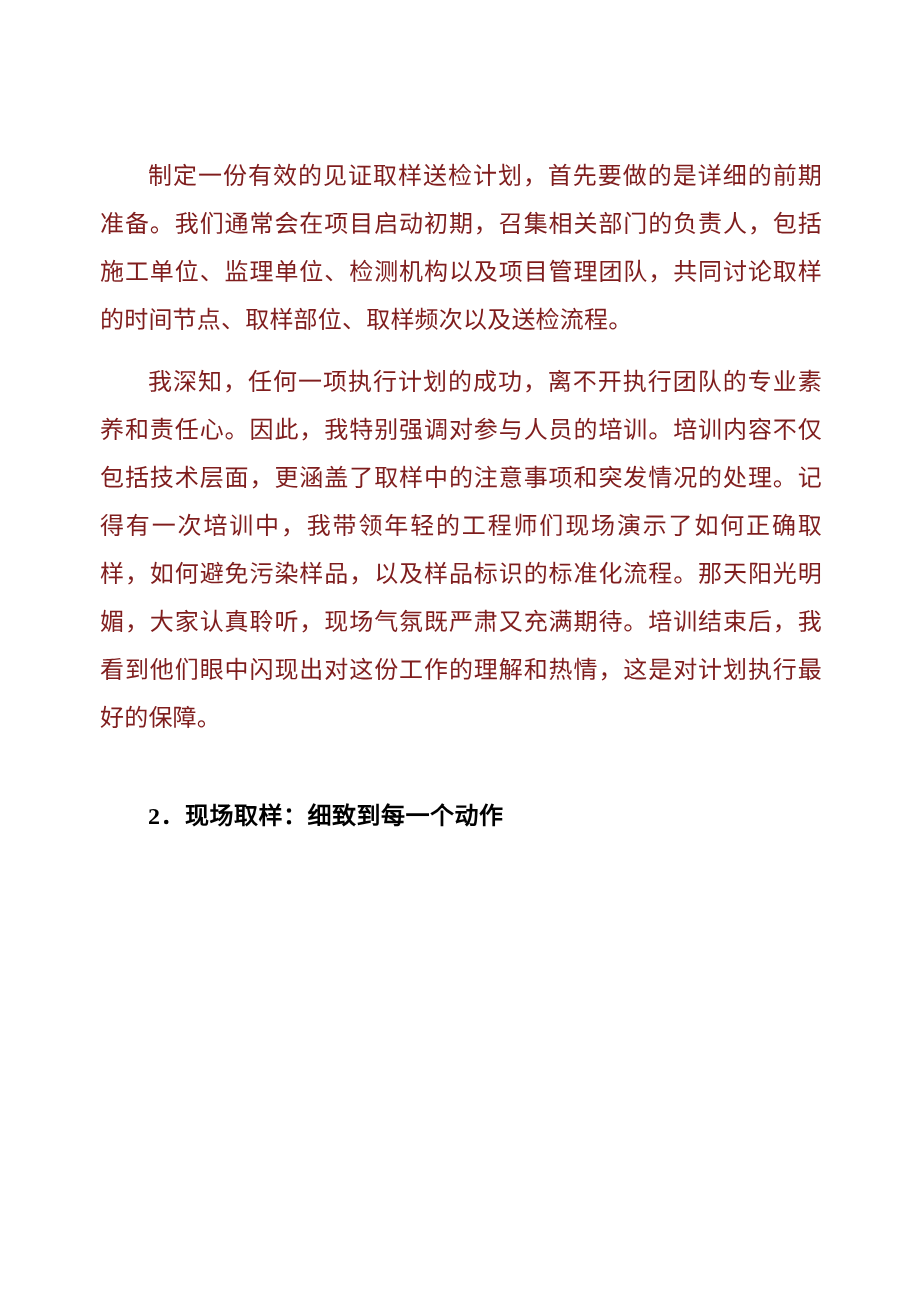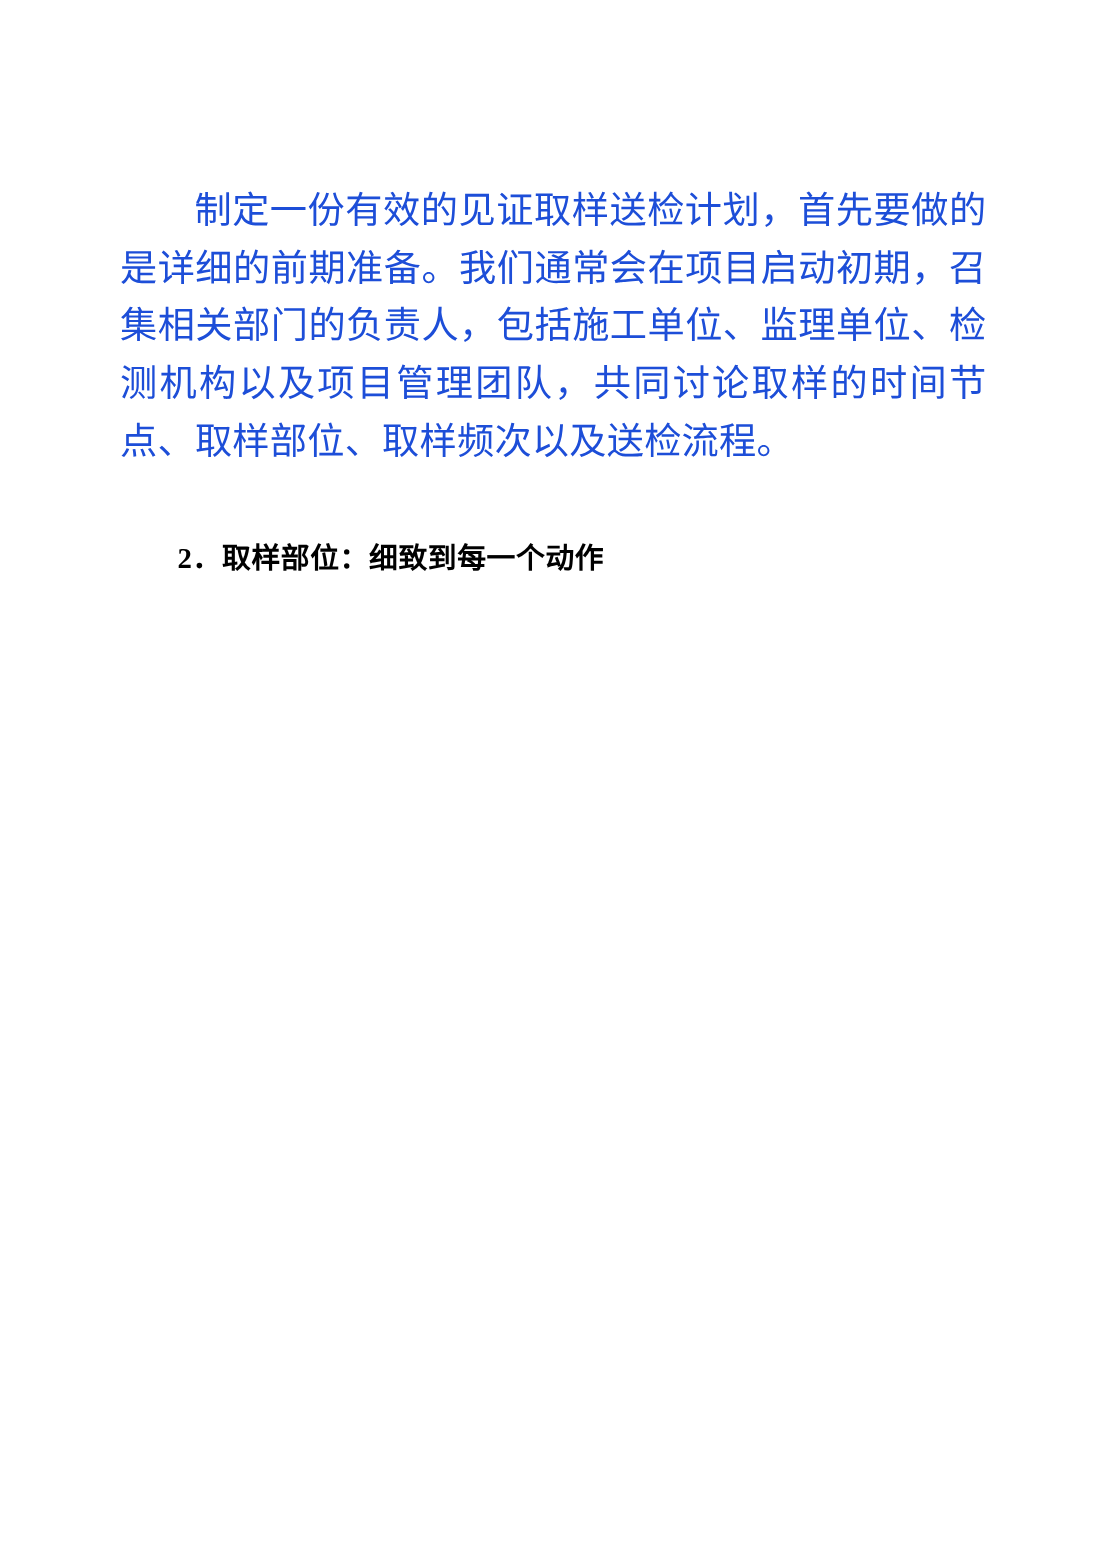--- a/index.html
+++ b/index.html
@@ -22,23 +22,23 @@
   .doc-body {
     position: absolute;
     left: 100px;
     top: 152px;
     width: 722px;
   }
 
   
   .para {
     font-family: "Liberation Serif", "DejaVu Serif", serif;
-    font-size: 31px;
+    font-size: 24px;
     line-height: 48px;
-    color: #1d4ed8;
+    color: #7f1d1d;
     text-align: justify;
     text-justify: inter-character;
     text-indent: 2em;
     margin: 0 0 14px 0;
     letter-spacing: 0.2px;
     font-weight: 400;
     -webkit-font-smoothing: antialiased;
   }
 
   .para.tight {
@@ -69,22 +69,23 @@
   .spacer-after-heading  { height: 34px; }
 </style>
 </head>
 <body>
 
 <div class="page">
   <div class="doc-body">
 
     <p class="para">制定一份有效的见证取样送检计划，首先要做的是详细的前期准备。我们通常会在项目启动初期，召集相关部门的负责人，包括施工单位、监理单位、检测机构以及项目管理团队，共同讨论取样的时间节点、取样部位、取样频次以及送检流程。</p>
 
+    <p class="para">我深知，任何一项执行计划的成功，离不开执行团队的专业素养和责任心。因此，我特别强调对参与人员的培训。培训内容不仅包括技术层面，更涵盖了取样中的注意事项和突发情况的处理。记得有一次培训中，我带领年轻的工程师们现场演示了如何正确取样，如何避免污染样品，以及样品标识的标准化流程。那天阳光明媚，大家认真聆听，现场气氛既严肃又充满期待。培训结束后，我看到他们眼中闪现出对这份工作的理解和热情，这是对计划执行最好的保障。</p>
 
     <div class="spacer-before-heading"></div>
 
-    <h2 class="section-heading"><span class="num">2</span><span class="sep">．</span><span class="txt">取样部位：细致到每一个动作</span></h2>
+    <h2 class="section-heading"><span class="num">2</span><span class="sep">．</span><span class="txt">现场取样：细致到每一个动作</span></h2>
 
     <div class="spacer-after-heading"></div>
 
 
   </div>
 </div>
 
 </body></html>

